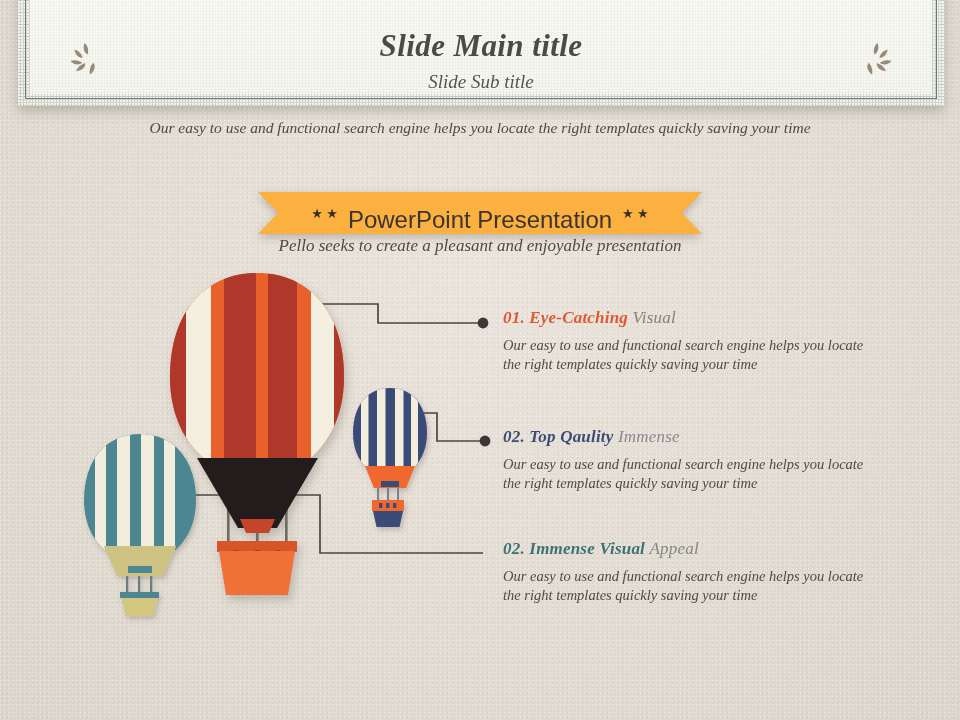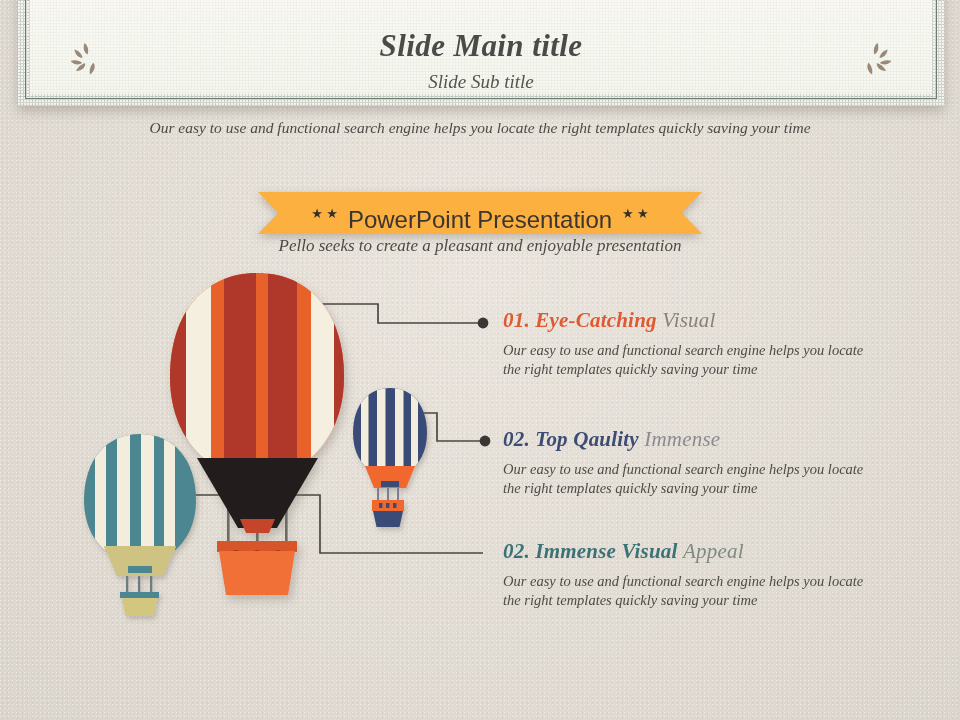--- a/index.html
+++ b/index.html
@@ -149,21 +149,21 @@
     left: 0;
     top: 0;
     width: 960px;
     height: 720px;
     pointer-events: none;
   }
 
   
   .item-block { position: absolute; left: 503px; width: 368px; }
   .item-heading {
-    font-size: 21px;
+    font-size: 17px;
     font-style: italic;
     font-weight: bold;
     letter-spacing: 0.2px;
     white-space: nowrap;
   }
   .item-heading .soft { font-weight: normal; }
   .item-body {
     margin-top: 8px;
     font-size: 14.5px;
     font-style: italic;

